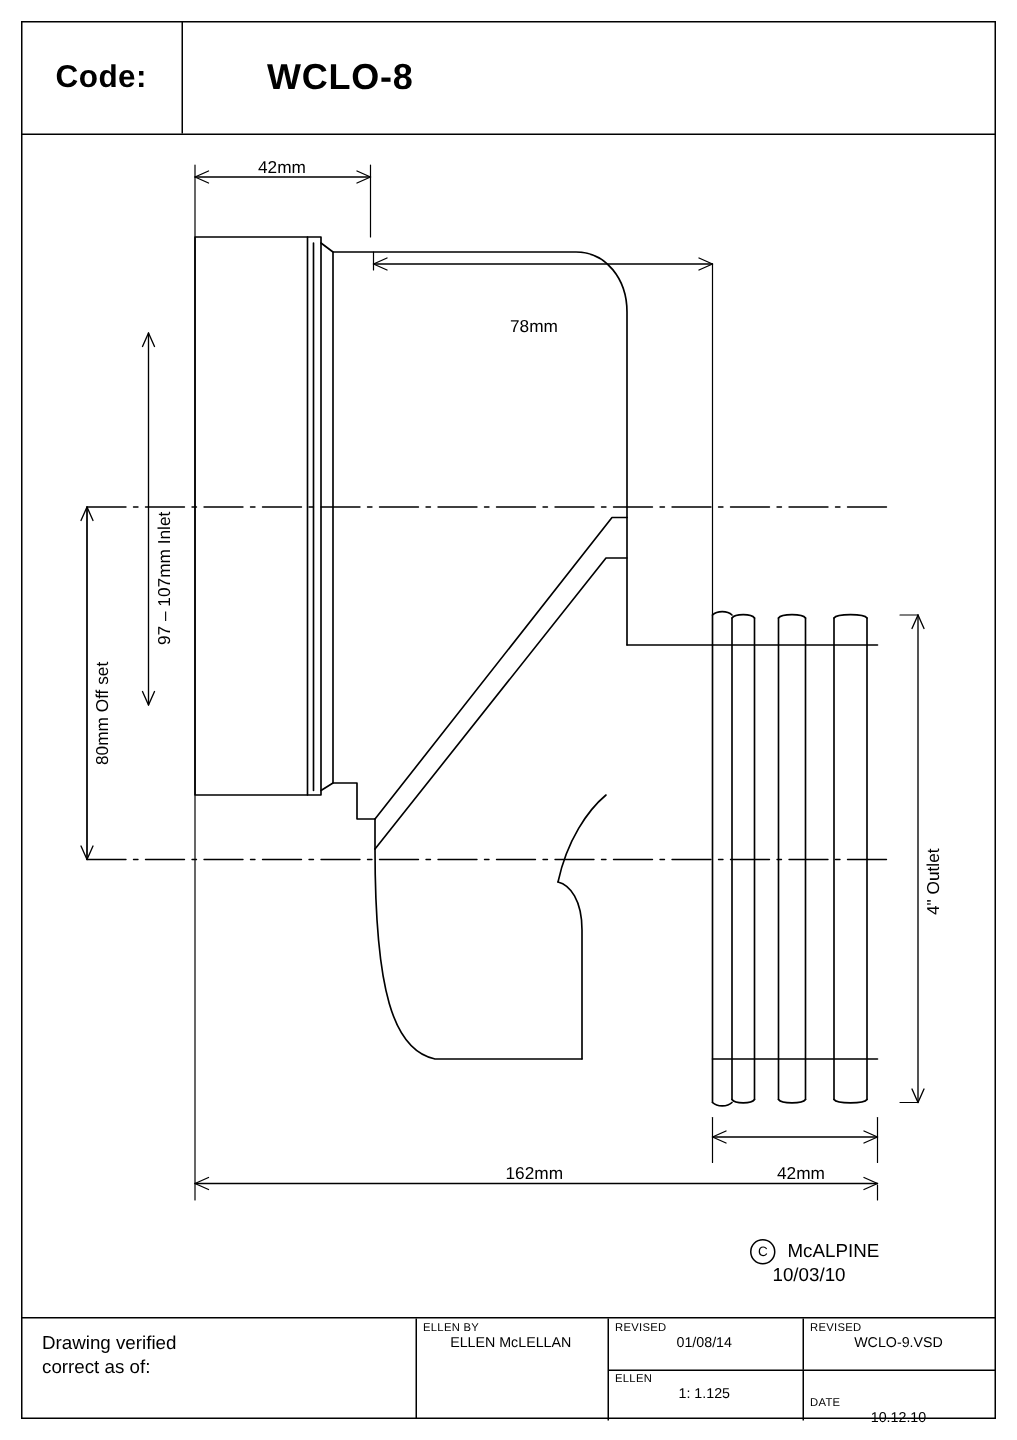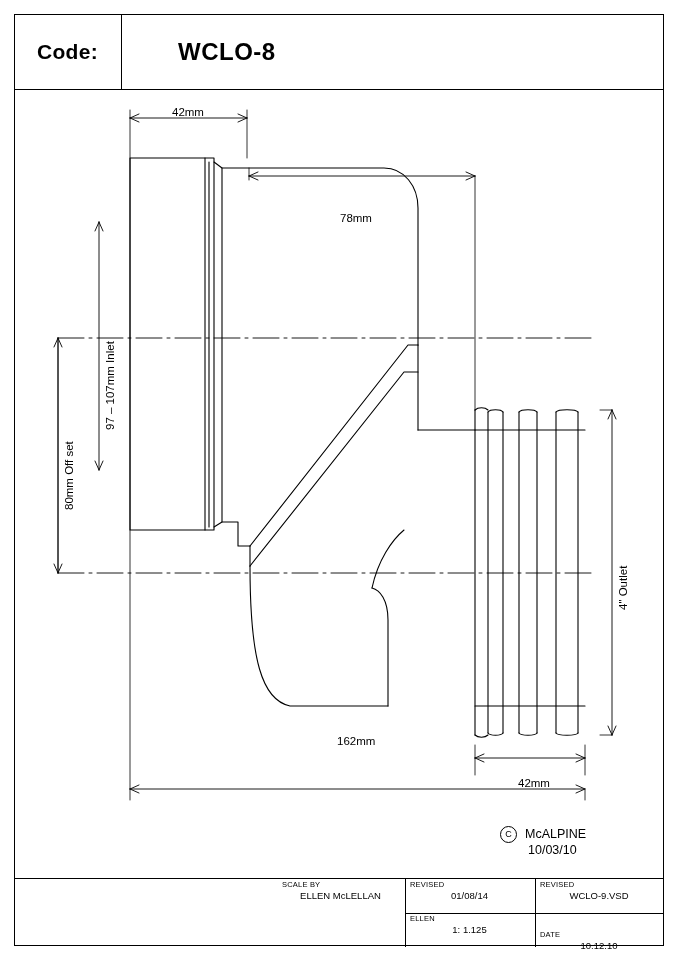--- a/index.html
+++ b/index.html
@@ -94,21 +94,21 @@
     height: 15px;
     border: 1px solid #000;
     border-radius: 50%;
     font-size: 9px;
     display: flex;
     align-items: center;
     justify-content: center;
     line-height: 1;
   }
   .copyright .c-date {
-    margin-left: 28px;
+    margin-left: 15px;
   }
   
   .info-block {
     position: absolute;
     left: 14px;
     top: 878px;
     width: 650px;
     height: 68px;
     border-top: 1.4px solid #000;
     box-sizing: border-box;
@@ -279,35 +279,39 @@
       </g>
     </g>
   </svg>
 
   <div class="dimtext" style="left:172px; top:106px;">42mm</div>
   <div class="dimtext" style="left:340px; top:164px;margin-top:48px;">78mm</div>
   <div class="dimtext vert" style="left:104px; top:430px;">97 – 107mm Inlet</div>
   <div class="dimtext vert" style="left:63px; top:510px;">80mm Off set</div>
   <div class="dimtext vert" style="left:617px; top:610px;">4" Outlet</div>
   <div class="dimtext" style="left:518px; top:777px;">42mm</div>
-  <div class="dimtext" style="left:337px; top:735px;text-align:center;">162mm</div>
+  <div class="dimtext" style="left:337px; top:777px;text-align:center;">162mm</div>
 
   <div class="copyright">
     <div class="c-row">
       <span class="c-mark">C</span>
       <span>McALPINE</span>
     </div>
     <div class="c-date">10/03/10</div>
   </div>
 
   <div class="info-block">
+    <div class="info-left">
+      <div>Drawing verified</div>
+      <div>correct as of:</div>
+    </div>
     <div class="info-grid">
 
       <div class="info-cell" style="left:0; top:0; width:128px; height:68px;">
-        <span class="lbl">SCALE BY</span>
+        <span class="lbl">ELLEN BY</span>
         <span class="val">ELLEN McLELLAN</span>
       </div>
 
       <div class="info-cell" style="left:128px; top:0; width:130px; height:34px;">
         <span class="lbl">REVISED</span>
         <span class="val">01/08/14</span>
       </div>
 
       <div class="info-cell last" style="left:258px; top:0; width:128px; height:34px;">
         <span class="lbl">REVISED</span>

